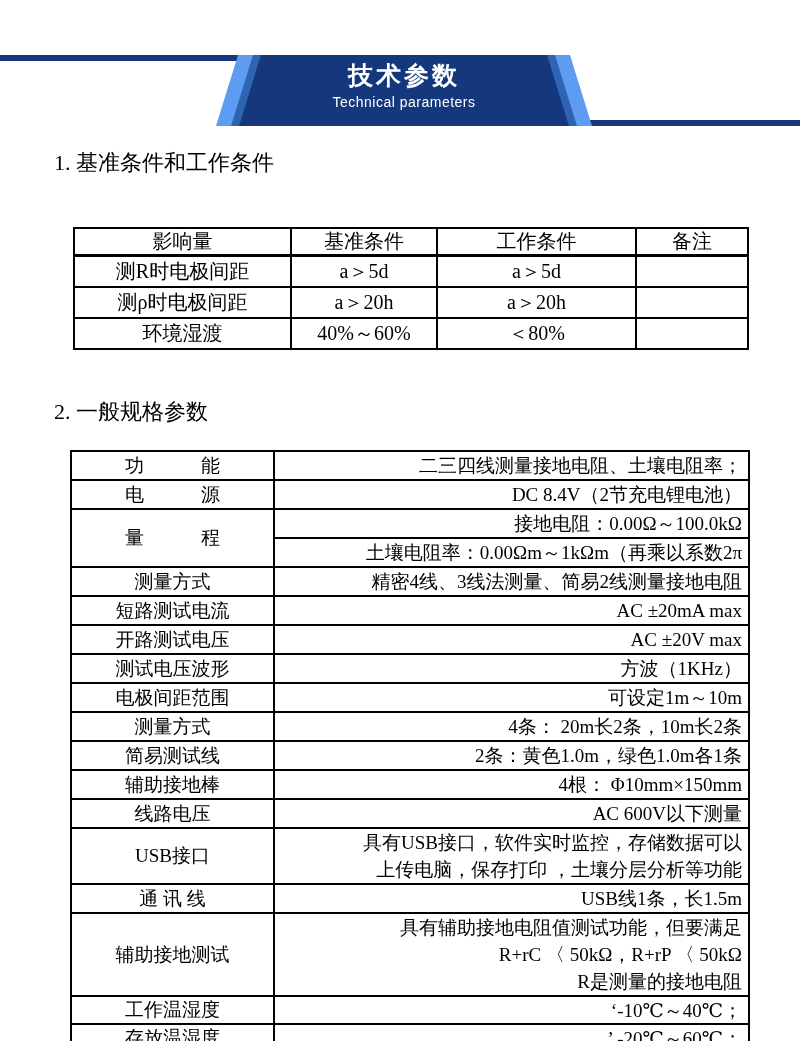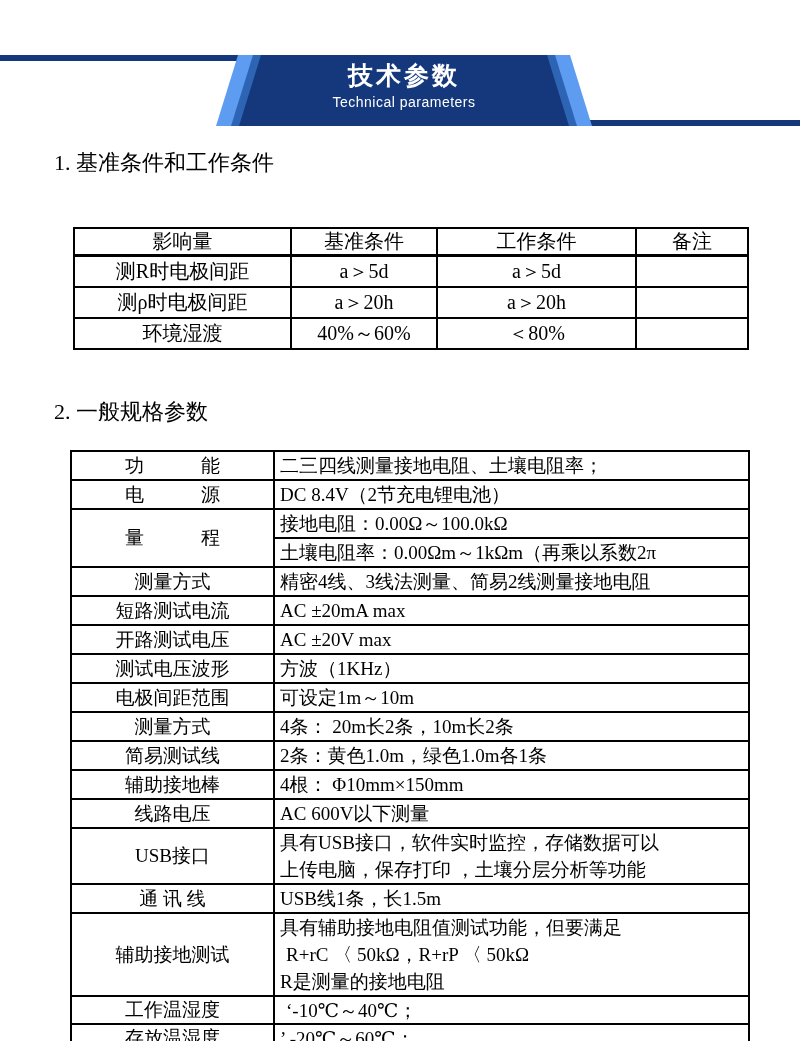--- a/index.html
+++ b/index.html
@@ -38,21 +38,21 @@
   table{border-collapse:collapse;table-layout:fixed;position:absolute;background:#fff;}
   td{border:2px solid #000;overflow:hidden;vertical-align:middle;}
   
   #t1{left:73px;top:195px;width:674px;font-size:20px;margin-top:32px;}
   #t1 td{text-align:center;height:29px;padding:0;line-height:29px;white-space:nowrap;}
   #t1 tr.hdr td{height:25px;border-bottom:3px solid #000;line-height:25px;}
   
   #t2{left:70px;top:450px;width:678px;font-size:19px;}
   #t2 td{padding:0;}
   #t2 td.lbl{text-align:center;white-space:nowrap;margin-left:33px;}
-  #t2 td.val{text-align:left;padding-left:5px;padding-right:14px;}
+  #t2 td.val{text-align:right;padding-left:5px;padding-right:6px;}
   #t2 .vline{white-space:nowrap;overflow:hidden;line-height:27px;}
   #t2 tr.h1 td{height:26px;}
   #t2 tr.short td{height:21px;}
   #t2 tr.short .vline{line-height:21px;}
 </style>
 </head>
 <body>
 
 <div class="hline" id="line-left"></div>
 <div class="hline" id="line-right"></div>

